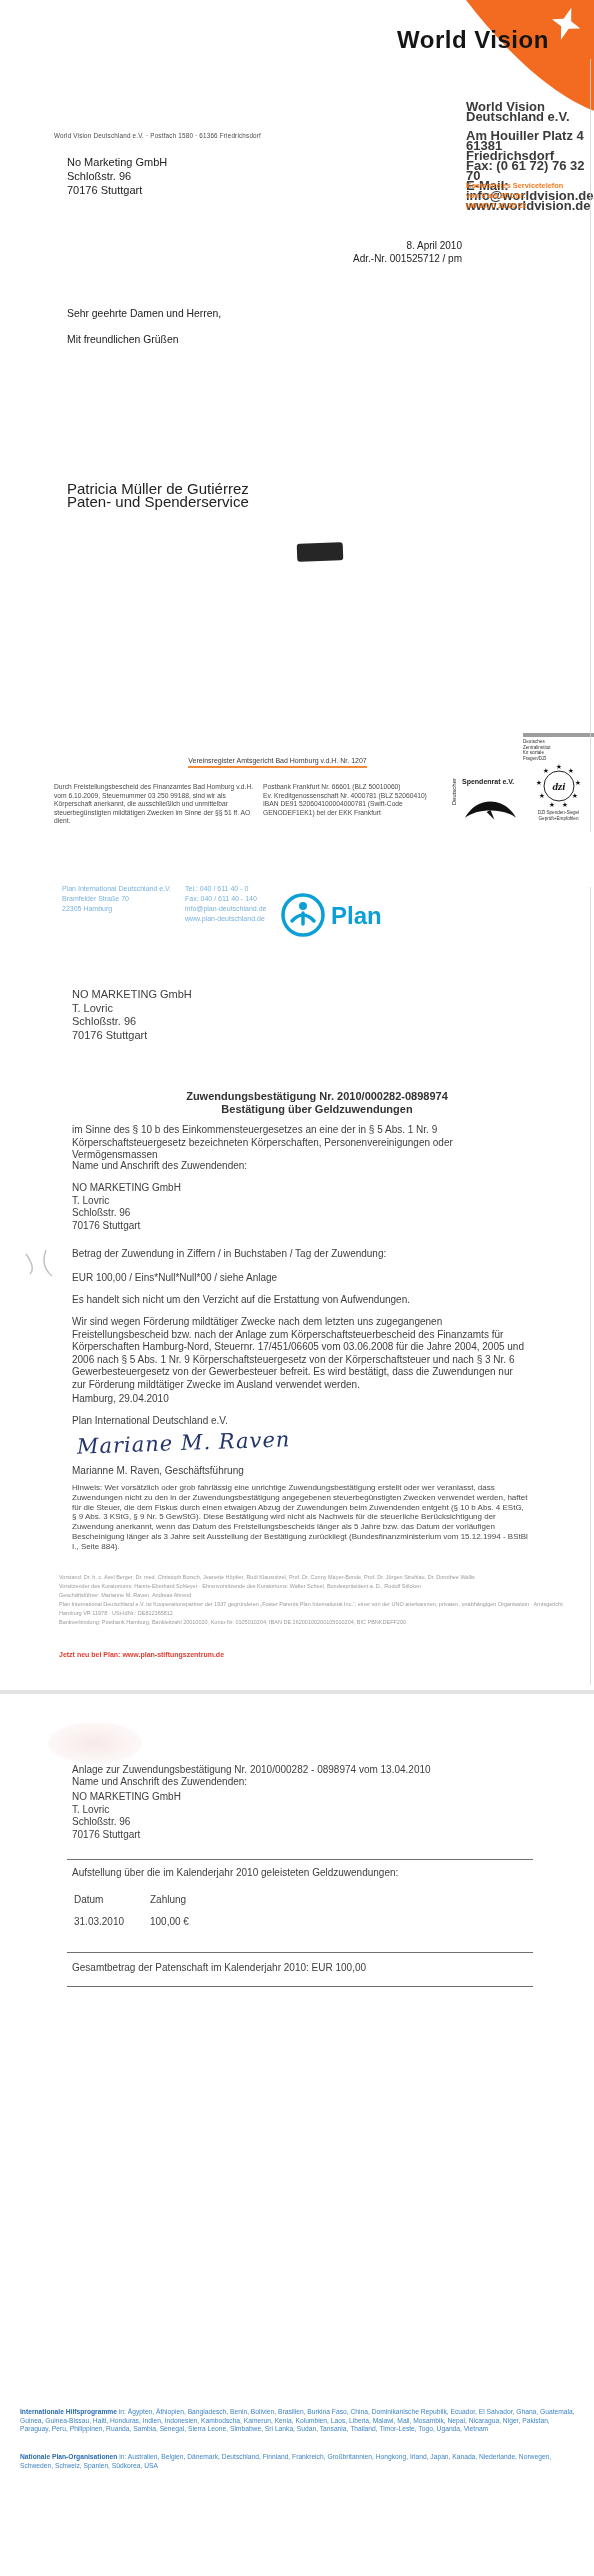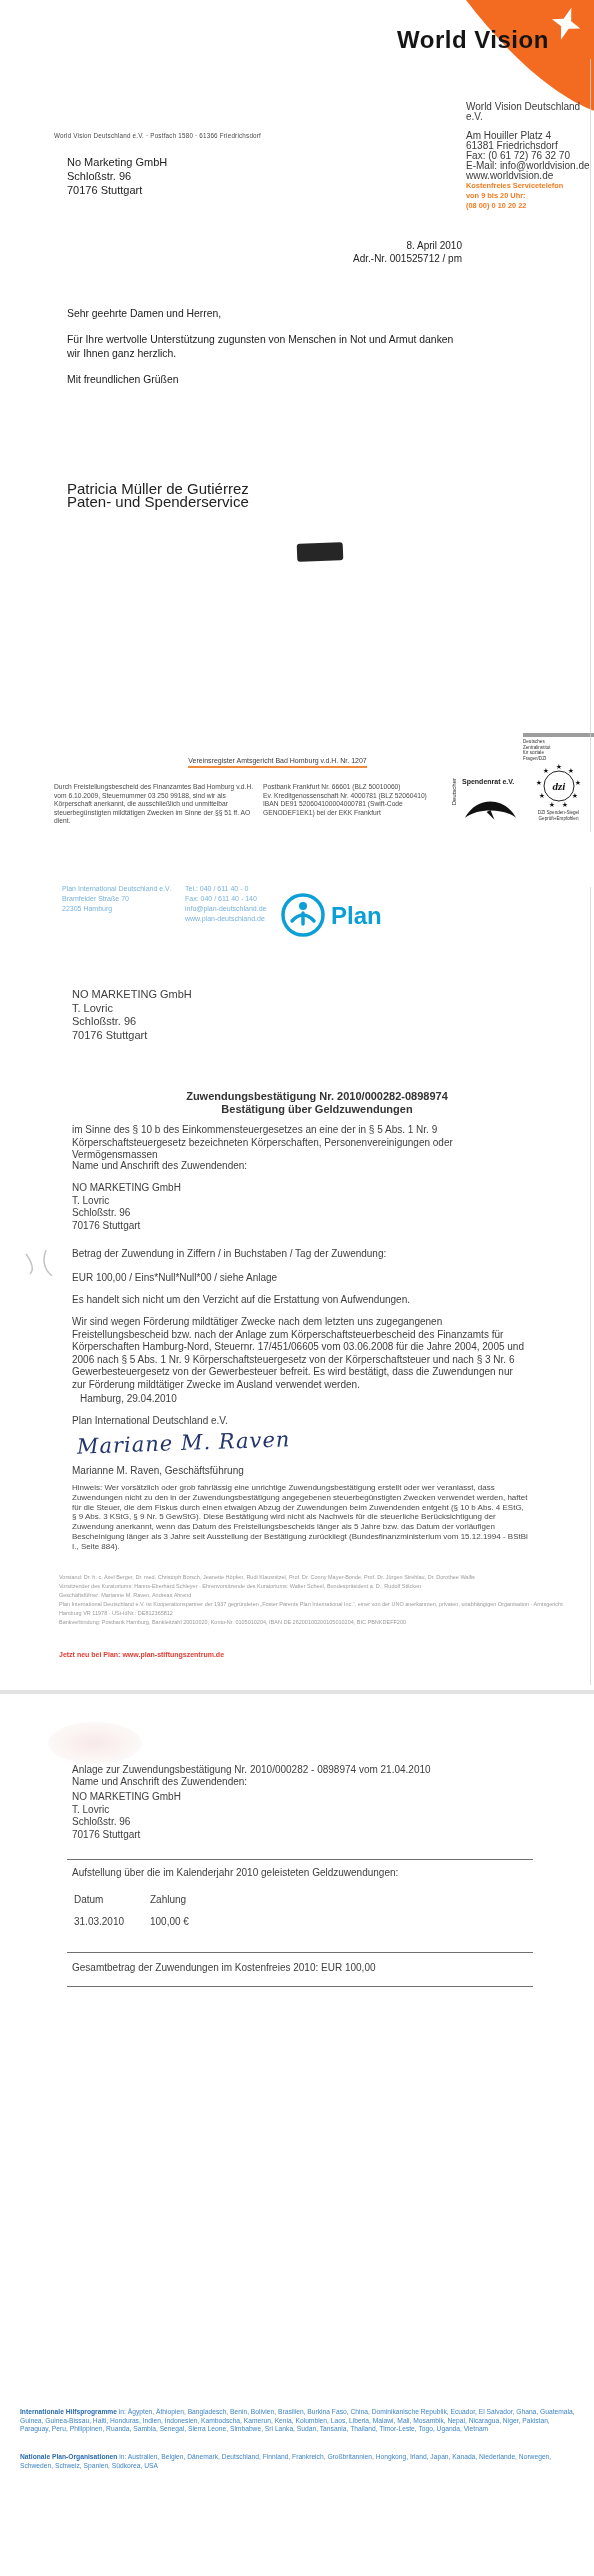--- a/index.html
+++ b/index.html
@@ -1,21 +1,21 @@
 <!DOCTYPE html>
 <html><head>
 <meta charset="utf-8">
 <style>
   html,body{margin:0;padding:0;background:#888;}
   .sheet{position:relative;width:594px;height:2576px;background:#ffffff;overflow:hidden;
          font-family:"Liberation Sans",sans-serif;color:#2b2b2b;}
   .abs{position:absolute;}
   
   .wv-brand{font-size:24px;font-weight:700;letter-spacing:0.5px;color:#151515;}
-  .wv-org{font-size:10px;line-height:10px;color:#3a3a3a;}
+  .wv-org{font-size:13px;line-height:10px;color:#3a3a3a;font-weight:bold;}
   .wv-org .blk{margin-top:9px;}
   .wv-service{font-size:7.4px;line-height:10px;font-weight:700;color:#F47B20;}
   .wv-senderline{font-size:6.3px;color:#4a4a4a;letter-spacing:0.2px;}
   .wv-recipient{font-size:11px;line-height:14px;color:#222;}
   .wv-date{font-size:10px;line-height:13px;text-align:right;color:#222;}
   .wv-body{font-size:10.4px;line-height:13.3px;color:#222;width:398px;}
   .wv-body p{margin:0 0 13px 0;}
   .wv-signer{font-size:15px;line-height:13.4px;color:#222;}
   .postmark{width:46px;height:18px;background:#141414;border-radius:3px;transform:rotate(-2deg);opacity:.92;}
   .wv-register{width:357px;text-align:center;font-size:7px;color:#3c3c3c;}
@@ -84,21 +84,20 @@
     <div>70176 Stuttgart</div>
   </div>
 
   <div class="abs wv-date" style="left:277px;top:239px;width:185px;">
     <div>8. April 2010</div>
     <div>Adr.-Nr. 001525712 / pm</div>
   </div>
 
   <div class="abs wv-body" style="left:67px;top:307px;">
     <p>Sehr geehrte Damen und Herren,</p>
-    <p>Für Ihre wertvolle Unterstützung zugunsten von Menschen in Not und Armut danken wir Ihnen ganz herzlich.</p>
     <p>Mit freundlichen Grüßen</p>
   </div>
 
   <div class="abs wv-signer" style="left:67px;top:482px;">
     <div>Patricia Müller de Gutiérrez</div>
     <div>Paten- und Spenderservice</div>
   </div>
 
   <div class="abs postmark" style="left:297px;top:543px;"></div>
 
@@ -193,41 +192,41 @@
 
   <svg class="abs" style="left:20px;top:1244px;" width="50" height="44" viewBox="0 0 50 44">
     <path d="M6 10 q 10 14 4 20 M 26 6 q -6 16 6 26" stroke="#c3c3c3" stroke-width="1.5" fill="none"></path>
   </svg>
 
   <div class="abs pl-body" style="left:72px;top:1248px;width:456px;">Betrag der Zuwendung in Ziffern / in Buchstaben / Tag der Zuwendung:</div>
   <div class="abs pl-body" style="left:72px;top:1272px;">EUR 100,00 / Eins*Null*Null*00 / siehe Anlage</div>
   <div class="abs pl-body" style="left:72px;top:1294px;width:456px;">Es handelt sich nicht um den Verzicht auf die Erstattung von Aufwendungen.</div>
   <div class="abs pl-body" style="left:72px;top:1316px;width:454px;">Wir sind wegen Förderung mildtätiger Zwecke nach dem letzten uns zugegangenen Freistellungsbescheid bzw. nach der Anlage zum Körperschaftsteuerbescheid des Finanzamts für Körperschaften Hamburg-Nord, Steuernr. 17/451/06605 vom 03.06.2008 für die Jahre 2004, 2005 und 2006 nach § 5 Abs. 1 Nr. 9 Körperschaftsteuergesetz von der Körperschaftsteuer und nach § 3 Nr. 6 Gewerbesteuergesetz von der Gewerbesteuer befreit. Es wird bestätigt, dass die Zuwendungen nur zur Förderung mildtätiger Zwecke im Ausland verwendet werden.</div>
 
-  <div class="abs pl-body" style="left:80px;top:1393px;">Hamburg, 29.04.2010</div>
+  <div class="abs pl-body" style="left:72px;top:1393px;">Hamburg, 29.04.2010</div>
   <div class="abs pl-body" style="left:72px;top:1415px;">Plan International Deutschland e.V.</div>
   <div class="abs pl-sign-script" style="left:77px;top:1431px;">Mariane M. Raven</div>
   <div class="abs pl-body" style="left:72px;top:1465px;">Marianne M. Raven, Geschäftsführung</div>
 
   <div class="abs pl-hinweis" style="left:72px;top:1483px;width:458px;">Hinweis: Wer vorsätzlich oder grob fahrlässig eine unrichtige Zuwendungsbestätigung erstellt oder wer veranlasst, dass Zuwendungen nicht zu den in der Zuwendungsbestätigung angegebenen steuerbegünstigten Zwecken verwendet werden, haftet für die Steuer, die dem Fiskus durch einen etwaigen Abzug der Zuwendungen beim Zuwendenden entgeht (§ 10 b Abs. 4 EStG, § 9 Abs. 3 KStG, § 9 Nr. 5 GewStG). Diese Bestätigung wird nicht als Nachweis für die steuerliche Berücksichtigung der Zuwendung anerkannt, wenn das Datum des Freistellungsbescheids länger als 5 Jahre bzw. das Datum der vorläufigen Bescheinigung länger als 3 Jahre seit Ausstellung der Bestätigung zurückliegt (Bundesfinanzministerium vom 15.12.1994 - BStBl I., Seite 884).</div>
 
   <div class="abs pl-footer" style="left:59px;top:1573px;width:517px;">
     <div>Vorstand: Dr. h. c. Axel Berger, Dr. med. Christoph Borsch, Jeanette Höpfen, Rudi Klausnitzel, Prof. Dr. Conny Mayer-Bonde, Prof. Dr. Jürgen Strehlau, Dr. Dorothee Wallis</div>
     <div>Vorsitzender des Kuratoriums: Hanns-Eberhard Schleyer · Ehrenvorsitzende des Kuratoriums: Walter Scheel, Bundespräsident a. D., Rudolf Stilcken</div>
     <div>Geschäftsführer: Marianne M. Raven, Andreas Ahrend</div>
     <div>Plan International Deutschland e.V. ist Kooperationspartner der 1937 gegründeten „Foster Parents Plan International Inc.“, einer von der UNO anerkannten, privaten, unabhängigen Organisation · Amtsgericht Hamburg VR 11978 · USt-IdNr.: DE812365812</div>
     <div>Bankverbindung: Postbank Hamburg, Bankleitzahl 20010020, Konto-Nr. 0105010204, IBAN DE 26200100200105010204, BIC PBNKDEFF200</div>
   </div>
   <div class="abs pl-red" style="left:59px;top:1651px;">Jetzt neu bei Plan: www.plan-stiftungszentrum.de</div>
 
   <div class="abs edge" style="left:590px;top:887px;height:798px;"></div>
   <div class="abs pageband" style="left:0;top:1690px;"></div>
   <div class="abs faintstamp" style="left:48px;top:1722px;"></div>
 
-  <div class="abs pl-body" style="left:72px;top:1764px;width:476px;">Anlage zur Zuwendungsbestätigung Nr. 2010/000282 - 0898974 vom 21.04.2010</div>
+  <div class="abs pl-body" style="left:72px;top:1764px;width:476px;">Anlage zur Zuwendungsbestätigung Nr. 2010/000282 - 0898974 vom 13.04.2010</div>
   <div class="abs pl-body" style="left:72px;top:1776px;">Name und Anschrift des Zuwendenden:</div>
   <div class="abs pl-body" style="left:72px;top:1791px;">
     <div>NO MARKETING GmbH</div>
     <div>T. Lovric</div>
     <div>Schloßstr. 96</div>
     <div>70176 Stuttgart</div>
   </div>
 
   <div class="abs rule" style="left:67px;top:1859px;width:466px;"></div>
   <div class="abs pl-body" style="left:72px;top:1867px;width:466px;">Aufstellung über die im Kalenderjahr 2010 geleisteten Geldzuwendungen:</div>
@@ -235,21 +234,21 @@
   <div class="abs pl-table" style="left:74px;top:1894px;width:198px;height:14px;">
     <span>Datum</span>
     <span class="col2">Zahlung</span>
   </div>
   <div class="abs pl-table" style="left:74px;top:1916px;width:198px;height:14px;">
     <span>31.03.2010</span>
     <span class="col2">100,00 €</span>
   </div>
 
   <div class="abs rule" style="left:67px;top:1952px;width:466px;"></div>
-  <div class="abs pl-body" style="left:72px;top:1962px;width:466px;">Gesamtbetrag der Zuwendungen im Kostenfreies 2010: EUR 100,00</div>
+  <div class="abs pl-body" style="left:72px;top:1962px;width:466px;">Gesamtbetrag der Patenschaft im Kalenderjahr 2010: EUR 100,00</div>
   <div class="abs rule" style="left:67px;top:1986px;width:466px;"></div>
 
   <div class="abs bluelist" style="left:20px;top:2408px;width:560px;">
     <b>Internationale Hilfsprogramme</b><span> in: Ägypten, Äthiopien, Bangladesch, Benin, Bolivien, Brasilien, Burkina Faso, China, Dominikanische Republik, Ecuador, El Salvador, Ghana, Guatemala, Guinea, Guinea-Bissau, Haiti, Honduras, Indien, Indonesien, Kambodscha, Kamerun, Kenia, Kolumbien, Laos, Liberia, Malawi, Mali, Mosambik, Nepal, Nicaragua, Niger, Pakistan, Paraguay, Peru, Philippinen, Ruanda, Sambia, Senegal, Sierra Leone, Simbabwe, Sri Lanka, Sudan, Tansania, Thailand, Timor-Leste, Togo, Uganda, Vietnam</span>
   </div>
   <div class="abs bluelist" style="left:20px;top:2453px;width:560px;">
     <b>Nationale Plan-Organisationen</b><span> in: Australien, Belgien, Dänemark, Deutschland, Finnland, Frankreich, Großbritannien, Hongkong, Irland, Japan, Kanada, Niederlande, Norwegen, Schweden, Schweiz, Spanien, Südkorea, USA</span>
   </div>
 
 </div>

